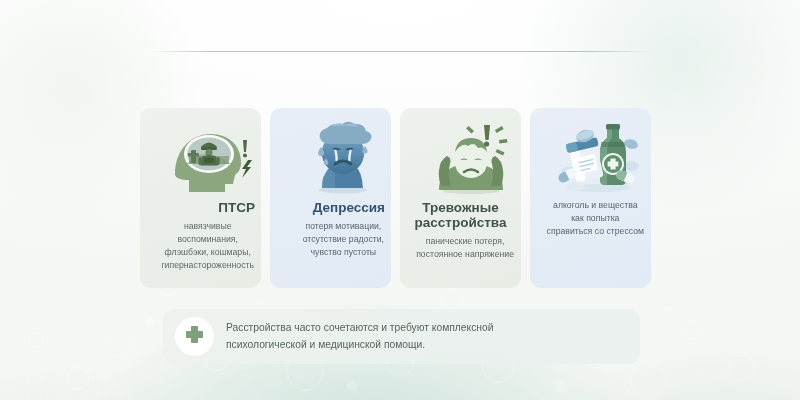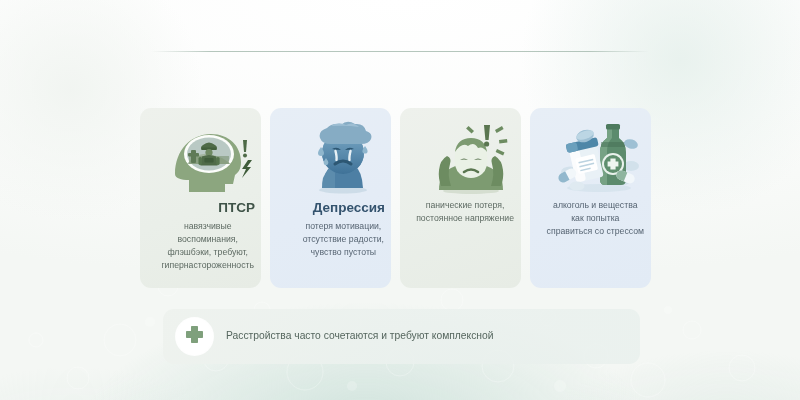--- a/index.html
+++ b/index.html
@@ -135,21 +135,21 @@
           </g>
           <path d="M79 38 l-6 9 l4 0 l-4 9 l9 -11 l-4 0 l5 -7 z" fill="#3f5c3a"></path>
         </svg>
       </div>
       <div class="c-title" style="color:#3f5348">
         <span>ПТСР</span>
       </div>
       <div class="c-desc">
         <div>навязчивые</div>
         <div>воспоминания,</div>
-        <div>флэшбэки, требуют,</div>
+        <div>флэшбэки, кошмары,</div>
         <div>гипернастороженность</div>
       </div>
     </div>
 
     <div class="card blue">
       <div class="icon">
         <svg width="84" height="74" viewBox="0 0 84 74">
           <ellipse cx="42" cy="70" rx="24" ry="3.4" fill="#b9cfdd" opacity=".55"></ellipse>
           <path d="M30 46 q12 -5 24 0 q7 5 8 22 l-40 0 q1 -17 8 -22 z" fill="#4d7fa4"></path>
           <path d="M22 58 q4 -10 12 -13 l0 23 l-13 0 q0 -6 1 -10 z" fill="#5c8cad"></path>
@@ -206,20 +206,23 @@
             <circle cx="59.6" cy="22" r="2.6"></circle>
           </g>
           <g fill="#6d8c61">
             <path d="M68 8 l7 -4 l1.6 3 l-7 4 z"></path>
             <path d="M72 18 l8 -1 l0.4 3.4 l-8 1 z"></path>
             <path d="M70 27 l7.5 3.5 l-1.4 3 l-7.5 -3.5 z"></path>
             <path d="M47 9 l-5.5 -5 l-2.4 2.4 l5.5 5 z"></path>
           </g>
         </svg>
       </div>
+      <div class="c-title" style="color:#3f5348">
+        <span>Тревожные расстройства</span>
+      </div>
       <div class="c-desc">
         <div>панические потеря,</div>
         <div>постоянное напряжение</div>
       </div>
     </div>
 
     <div class="card blue">
       <div class="icon">
         <svg width="92" height="74" viewBox="0 0 92 74">
           <ellipse cx="46" cy="68" rx="32" ry="4" fill="#cfe0ea" opacity=".6"></ellipse>
@@ -275,16 +278,17 @@
   </div>
 
   <div class="note">
     <div class="badge">
       <svg width="21" height="21" viewBox="0 0 21 21">
         <path d="M7.8 0.8 h5.4 v5 h5 v5.4 h-5 v5 h-5.4 v-5 h-5 v-5.4 h5 z" fill="#7fa07c" stroke="#7fa07c" stroke-width="1.6" stroke-linejoin="round"></path>
       </svg>
     </div>
     <div class="note-text">
       <span>Расстройства часто сочетаются и требуют комплексной</span>
+      <span>психологической и медицинской помощи.</span>
     </div>
   </div>
 
 </div>
 
 </body></html>

